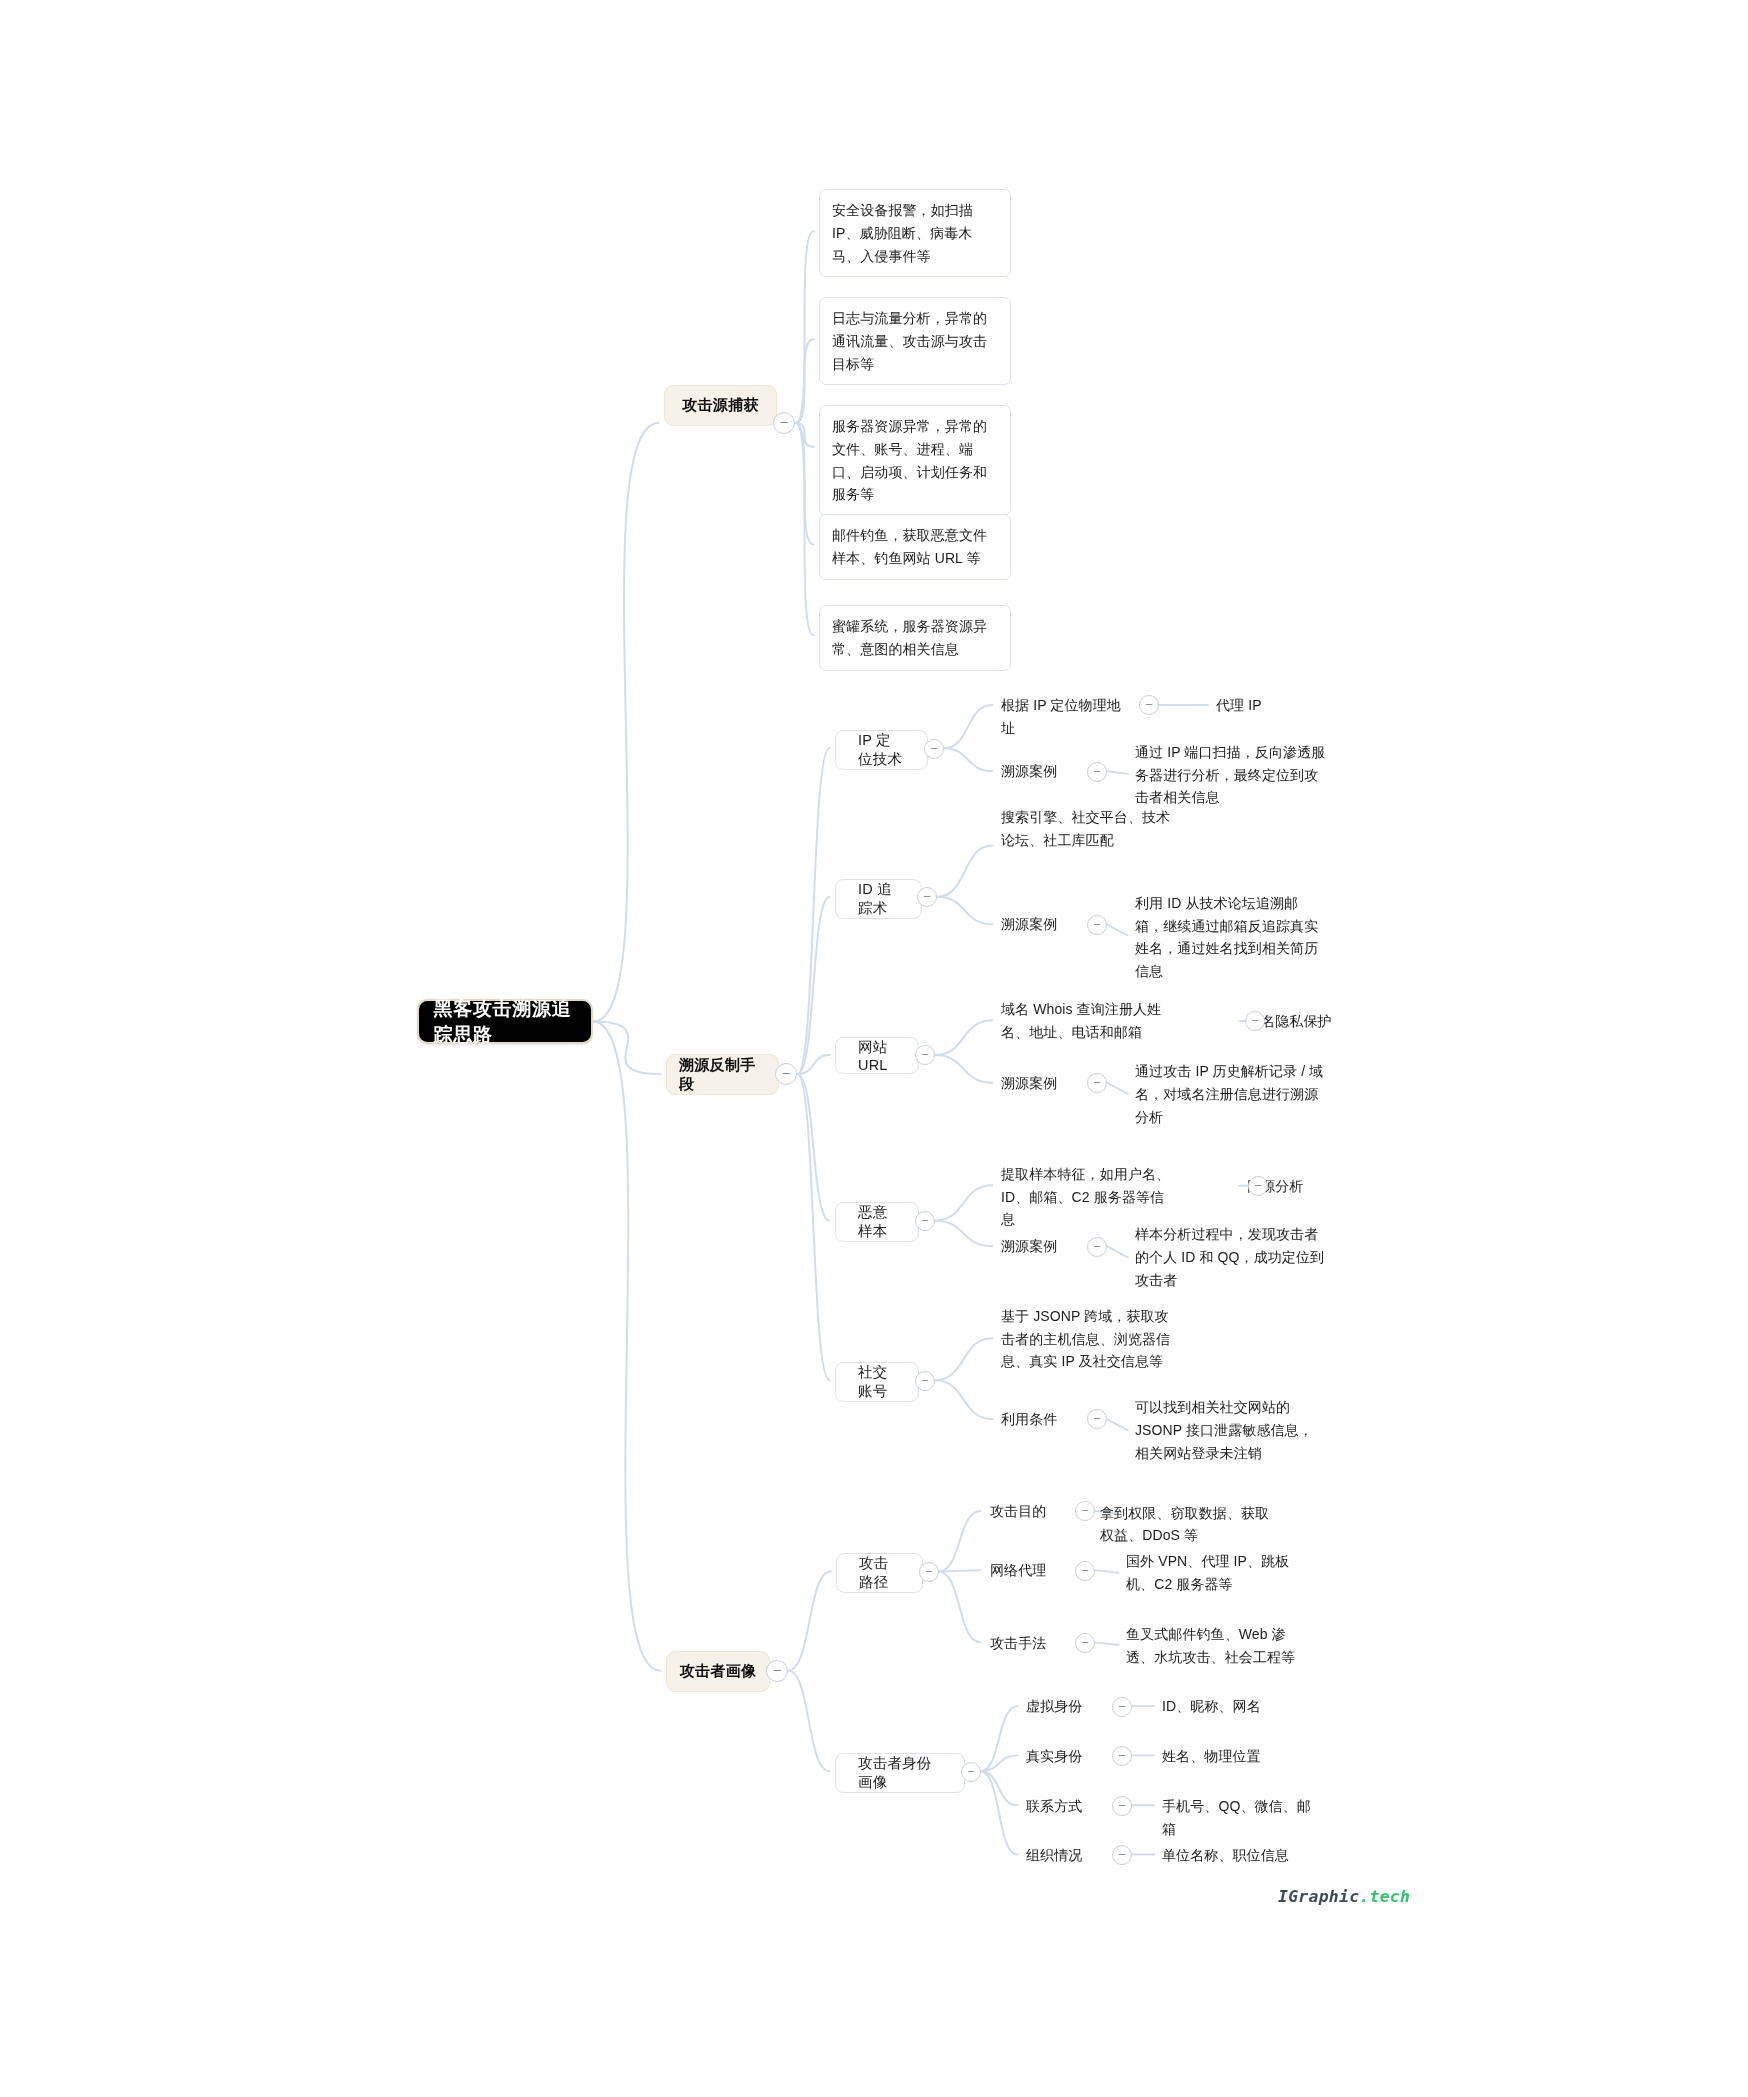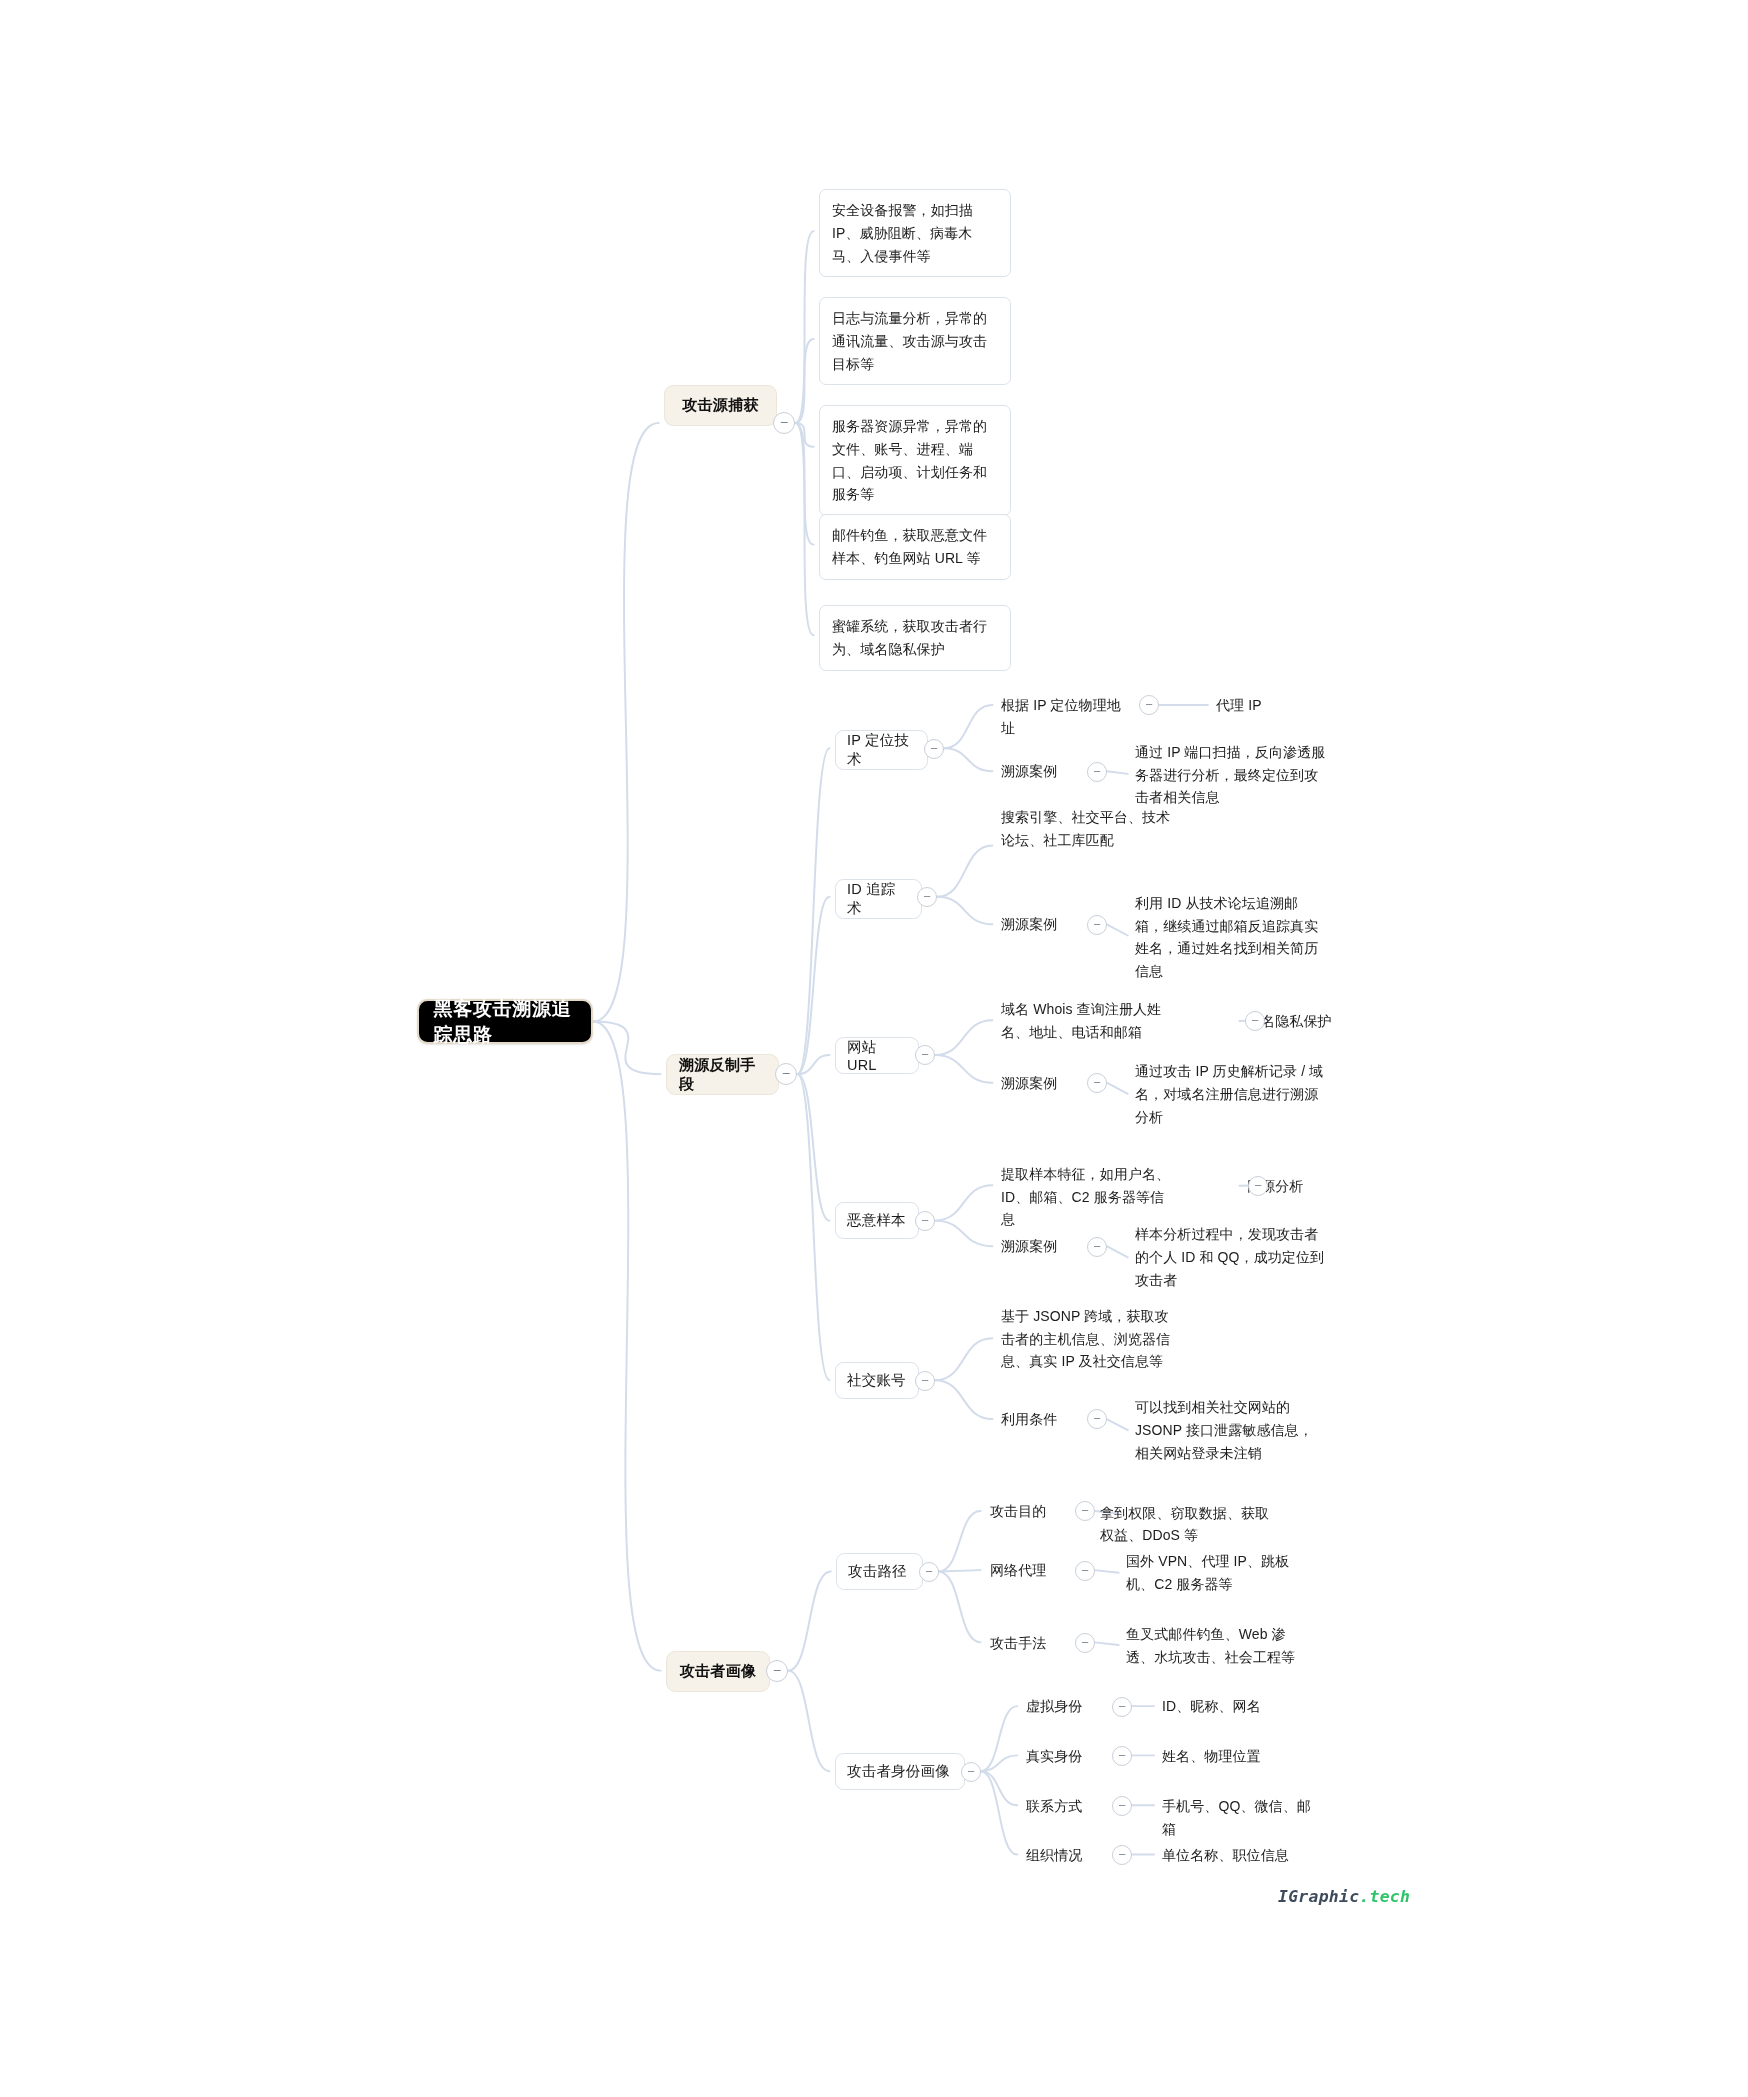--- a/index.html
+++ b/index.html
@@ -58,22 +58,22 @@
     letter-spacing:0.3px;
   }
 
   
   .topic{
     background:#ffffff;
     border:1px solid #dbe2ec;
     border-radius:8.5px;
     font-size:14.5px;
     color:#1c1c1c;
-    padding:0 11px;
-    justify-content:flex-start;
+    padding:0 22px;
+    justify-content:center;
     letter-spacing:0.2px;
   }
 
   
   .leafbox{
     background:#ffffff;
     border:1px solid #dbe2ec;
     border-radius:7px;
     font-size:14px;
     line-height:1.62;
@@ -181,21 +181,21 @@
   <div id="nodes-layer">
       <div class="node root" style="left: 417px; top: 999px; width: 176px; height: 45px;"><span>黑客攻击溯源追踪思路</span></div>
       <div class="node branch" style="left: 664px; top: 385px; width: 113px; min-height: 41px;"><span>攻击源捕获</span></div>
       <div class="toggle big" style="left: 773px; top: 412px;">
         <span>–</span>
       </div>
       <div class="node leafbox" style="left: 819px; top: 189px; width: 192px; min-height: 84px;"><span>安全设备报警，如扫描 IP、威胁阻断、病毒木马、入侵事件等</span></div>
       <div class="node leafbox" style="left: 819px; top: 297px; width: 192px; min-height: 84px;"><span>日志与流量分析，异常的通讯流量、攻击源与攻击目标等</span></div>
       <div class="node leafbox" style="left: 819px; top: 405px; width: 192px; min-height: 84px;"><span>服务器资源异常，异常的文件、账号、进程、端口、启动项、计划任务和服务等</span></div>
       <div class="node leafbox" style="left: 819px; top: 514px; width: 192px; min-height: 62px;"><span>邮件钓鱼，获取恶意文件样本、钓鱼网站 URL 等</span></div>
-      <div class="node leafbox" style="left: 819px; top: 605px; width: 192px; min-height: 62px;"><span>蜜罐系统，获取攻击者行为、域名隐私保护</span></div>
+      <div class="node leafbox" style="left: 819px; top: 605px; width: 192px; min-height: 62px;"><span>蜜罐系统，服务器资源异常、意图的相关信息</span></div>
       <div class="node branch" style="left: 666px; top: 1054px; width: 113px; min-height: 41px;"><span>溯源反制手段</span></div>
       <div class="toggle big" style="left: 775px; top: 1063px;">
         <span>–</span>
       </div>
       <div class="node topic" style="left: 835px; top: 730px; width: 93px; min-height: 37px;"><span>IP 定位技术</span></div>
       <div class="toggle" style="left: 924px; top: 739px;">
         <span>–</span>
       </div>
       <div class="node plain" style="left: 1001px; top: 694px; width: 131px; min-height: 22.3px;"><span>根据 IP 定位物理地址</span></div>
       <div class="toggle" style="left: 1139px; top: 695px;">

